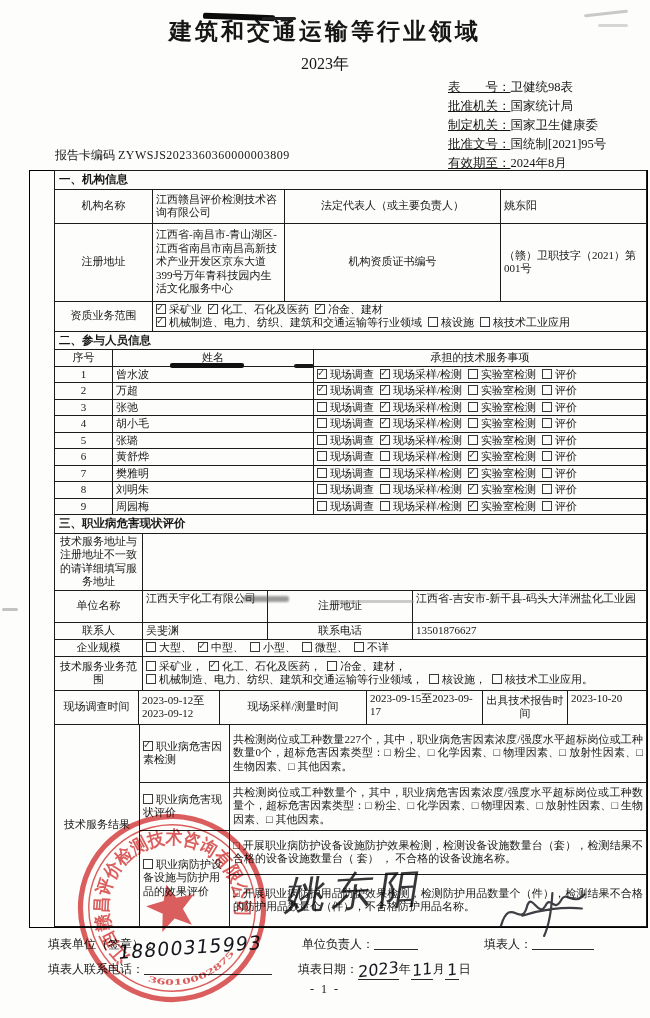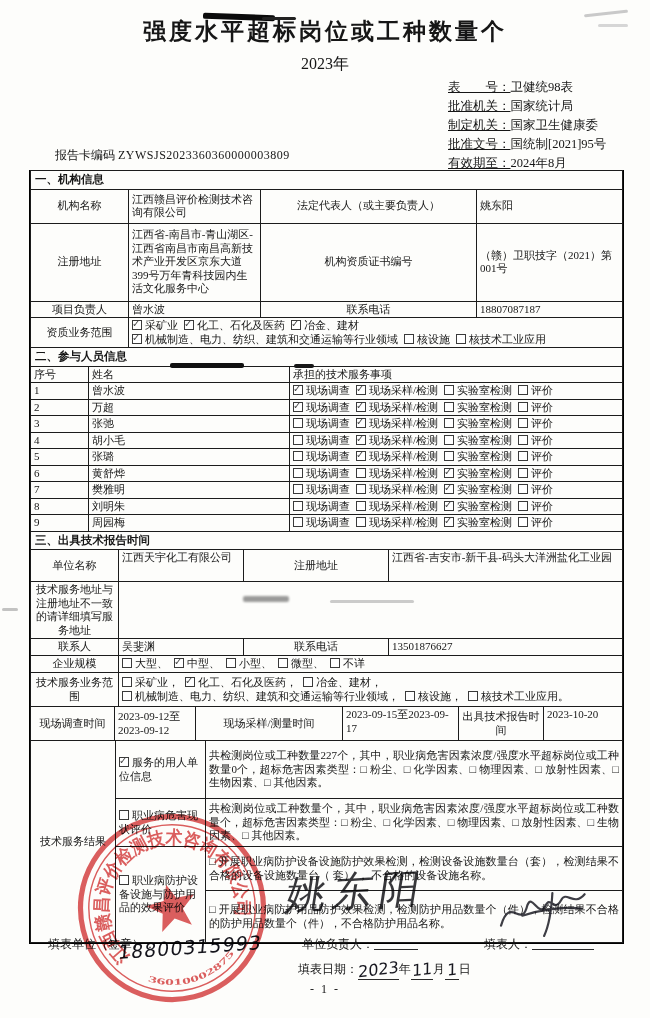--- a/index.html
+++ b/index.html
@@ -5,28 +5,28 @@
   html,body{margin:0;padding:0;background:#e8e8e8;}
   .page{position:relative;width:650px;height:1018px;background:#fdfdfb;margin:0 auto;
         font-family:"Liberation Serif","DejaVu Serif",serif;color:#161616;overflow:hidden;}
   .title{position:absolute;top:16px;left:0;width:100%;text-align:center;
          font-size:23px;font-weight:bold;letter-spacing:3px;}
   .year{position:absolute;top:54px;left:0;width:100%;text-align:center;font-size:16px;}
   .meta{position:absolute;left:448px;top:78px;font-size:12.5px;line-height:19px;}
   .meta .ml{display:inline-block;text-decoration:underline;}
   .code{position:absolute;left:55px;top:147px;font-size:12px;}
   .code .codev{font-family:"Liberation Serif",serif;letter-spacing:.5px;}
-  .form{position:absolute;left:29px;top:170px;width:593px;border:1.5px solid #000;background:transparent;}
+  .form{position:absolute;left:29px;top:170px;width:593px;border:1.5px solid #000;background:transparent;padding-left:24px;}
   table.tbl{width:100%;border-collapse:collapse;table-layout:fixed;margin-top:-1px;}
   table.tbl td{border:1px solid #1c1c1c;padding:1px 3px;font-size:11px;line-height:13.5px;
                vertical-align:middle;overflow:hidden;}
   tr.sec td{font-weight:bold;font-size:11.5px;padding:2px 4px;}
   td.lab{text-align:center;}
   td.val{text-align:left;padding-left:4px;}
-  td.ctr{text-align:left;}
+  td.ctr{text-align:center;}
   td.pname{text-align:left;padding-left:18px;}
   td.txt{text-align:justify;padding:2px 4px;}
   .cbi{display:inline-block;white-space:nowrap;margin-right:6px;}
   .cbl{font-size:11px;}
   .box{display:inline-block;width:8px;height:8px;border:1px solid #3a3a3a;position:relative;
        margin-right:3px;vertical-align:-1px;background:#fff;}
   .box.checked::after{content:"\2713";position:absolute;left:-1px;top:-4px;font-size:10px;
        color:#4a4a4a;font-family:"DejaVu Sans",sans-serif;}
   
   .fitem{position:absolute;font-size:12px;white-space:nowrap;margin-left:16px;}
@@ -68,21 +68,21 @@
   <div class="mark m-title1"></div>
   <div class="mark m-title2"></div>
   <div class="mark m-tr1"></div>
   <div class="mark m-tr2"></div>
   <div class="mark m-name1"></div>
   <div class="mark m-name2"></div>
   <div class="mark m-addr1"></div>
   <div class="mark m-addr2"></div>
   <div class="mark m-addr3"></div>
 
-  <div class="title">强度水平超标岗位或工种数量个</div>
+  <div class="title">建筑和交通运输等行业领域</div>
   <div class="year">2023年</div>
   <div class="meta">
     <div><span class="ml">表　　号：</span><span>卫健统98表</span></div>
     <div><span class="ml">批准机关：</span><span>国家统计局</span></div>
     <div><span class="ml">制定机关：</span><span>国家卫生健康委</span></div>
     <div><span class="ml">批准文号：</span><span>国统制[2021]95号</span></div>
     <div><span class="ml">有效期至：</span><span>2024年8月</span></div>
   </div>
   <div class="code">
     <span>报告卡编码</span>
@@ -107,26 +107,20 @@
         <td class="val">江西赣昌评价检测技术咨询有限公司</td>
         <td class="lab">法定代表人（或主要负责人）</td>
         <td class="val">姚东阳</td>
       </tr>
       <tr style="height:78px">
         <td class="lab">注册地址</td>
         <td class="val">江西省-南昌市-青山湖区-江西省南昌市南昌高新技术产业开发区京东大道399号万年青科技园内生活文化服务中心</td>
         <td class="lab">机构资质证书编号</td>
         <td class="val">（赣）卫职技字（2021）第001号</td>
       </tr>
-      <tr style="height:16px">
-        <td class="lab">项目负责人</td>
-        <td class="val">曾水波</td>
-        <td class="lab">联系电话</td>
-        <td class="val">18807087187</td>
-      </tr>
       <tr style="height:30px">
         <td class="lab">资质业务范围</td>
         <td class="val" colspan="3"><span class="cbi"><span class="box checked"></span><span class="cbl">采矿业</span></span><span class="cbi"><span class="box checked"></span><span class="cbl">化工、石化及医药</span></span><span class="cbi"><span class="box checked"></span><span class="cbl">冶金、建材</span></span><span class="cbi"><span class="box checked"></span><span class="cbl">机械制造、电力、纺织、建筑和交通运输等行业领域</span></span><span class="cbi"><span class="box"></span><span class="cbl">核设施</span></span><span class="cbi"><span class="box"></span><span class="cbl">核技术工业应用</span></span></td>
       </tr>
     </tbody>
       </table>
 
     <table class="tbl">
       <colgroup>
           <col style="width:58px">
@@ -194,31 +188,31 @@
 
     <table class="tbl">
       <colgroup>
           <col style="width:88px">
           <col style="width:125px">
           <col style="width:145px">
           <col>
         </colgroup>
       <tbody>
           <tr class="sec">
-            <td colspan="4">三、出具技术报告时间</td>
-          </tr>
+            <td colspan="4">三、职业病危害现状评价</td>
+          </tr>
+      <tr style="height:44px">
+        <td class="lab">技术服务地址与注册地址不一致的请详细填写服务地址</td>
+        <td class="val" colspan="3"></td>
+      </tr>
       <tr style="height:32px">
         <td class="lab">单位名称</td>
         <td class="val" style="vertical-align:top">江西天宇化工有限公司</td>
         <td class="lab">注册地址</td>
         <td class="val" style="vertical-align:top">江西省-吉安市-新干县-码头大洋洲盐化工业园</td>
-      </tr>
-      <tr style="height:44px">
-        <td class="lab">技术服务地址与注册地址不一致的请详细填写服务地址</td>
-        <td class="val" colspan="3"></td>
       </tr>
       <tr style="height:17px">
         <td class="lab">联系人</td>
         <td class="val">吴斐渊</td>
         <td class="lab">联系电话</td>
         <td class="val">13501876627</td>
       </tr>
       <tr style="height:17px">
         <td class="lab">企业规模</td>
         <td class="val" colspan="3"><span class="cbi"><span class="box"></span><span class="cbl">大型、</span></span><span class="cbi"><span class="box checked"></span><span class="cbl">中型、</span></span><span class="cbi"><span class="box"></span><span class="cbl">小型、</span></span><span class="cbi"><span class="box"></span><span class="cbl">微型、</span></span><span class="cbi"><span class="box"></span><span class="cbl">不详</span></span></td>
@@ -260,21 +254,21 @@
       </table>
     <table class="tbl">
       <colgroup>
           <col style="width:85px">
           <col style="width:90px">
           <col>
         </colgroup>
       <tbody>
           <tr style="height:58px">
         <td class="lab" rowspan="4">技术服务结果</td>
-        <td><span class="box checked"></span><span>服务的用人单位信息</span></td>
+        <td><span class="box checked"></span><span>职业病危害因素检测</span></td>
         <td class="txt">共检测岗位或工种数量227个，其中，职业病危害因素浓度/强度水平超标岗位或工种数量0个，超标危害因素类型：□ 粉尘、□ 化学因素、□ 物理因素、□ 放射性因素、□ 生物因素、□ 其他因素。</td>
       </tr>
       <tr style="height:48px">
         <td><span class="box"></span><span>职业病危害现状评价</span></td>
         <td class="txt">共检测岗位或工种数量个，其中，职业病危害因素浓度/强度水平超标岗位或工种数量个，超标危害因素类型：□ 粉尘、□ 化学因素、□ 物理因素、□ 放射性因素、□ 生物因素、□ 其他因素。</td>
       </tr>
       <tr style="height:44px">
         <td rowspan="2"><span class="box"></span><span>职业病防护设备设施与防护用品的效果评价</span></td>
         <td class="txt">□ 开展职业病防护设备设施防护效果检测，检测设备设施数量台（套），检测结果不合格的设备设施数量台（ 套） ， 不合格的设备设施名称。</td>
       </tr>
@@ -284,20 +278,23 @@
     </tbody>
       </table>
   </div>
 
   <div class="fitem" style="left:32px;top:936px;">填表单位（签章）：</div>
   <div class="fitem" style="left:286px;top:936px;">
     <span>单位负责人：</span><span class="uline" style="width:44px"></span>
   </div>
   <div class="fitem" style="left:468px;top:936px;">
     <span>填表人：</span><span class="uline" style="width:62px"></span>
+  </div>
+  <div class="fitem" style="left:32px;top:961px;">
+    <span>填表人联系电话：</span><span class="uline" style="width:128px"></span>
   </div>
   <div class="fitem" style="left:282px;top:961px;">
     <span>填表日期：</span><span class="hw-slot" style="min-width:36px"><span class="hand">2023</span></span><span>年</span><span class="hw-slot" style="min-width:22px"><span class="hand">11</span></span><span>月</span><span class="hw-slot" style="min-width:14px"><span class="hand">1</span></span><span>日</span>
   </div>
   <div class="pagenum">- 1 -</div>
 
   <div class="sig-name">姚东阳</div>
   <div class="phone-hand">18800315993</div>
   <svg class="sig-scrawl" width="96" height="56" viewBox="0 0 96 56">
     <path d="M6,38 C18,8 26,44 34,20 C40,8 44,34 52,22 C58,12 60,30 68,18 C74,8 80,26 92,14 M28,30 C45,26 70,24 88,28 M60,10 C58,24 55,40 48,52" stroke="#1c1c24" stroke-width="2.2" fill="none" stroke-linecap="round" opacity="0.85"></path>

